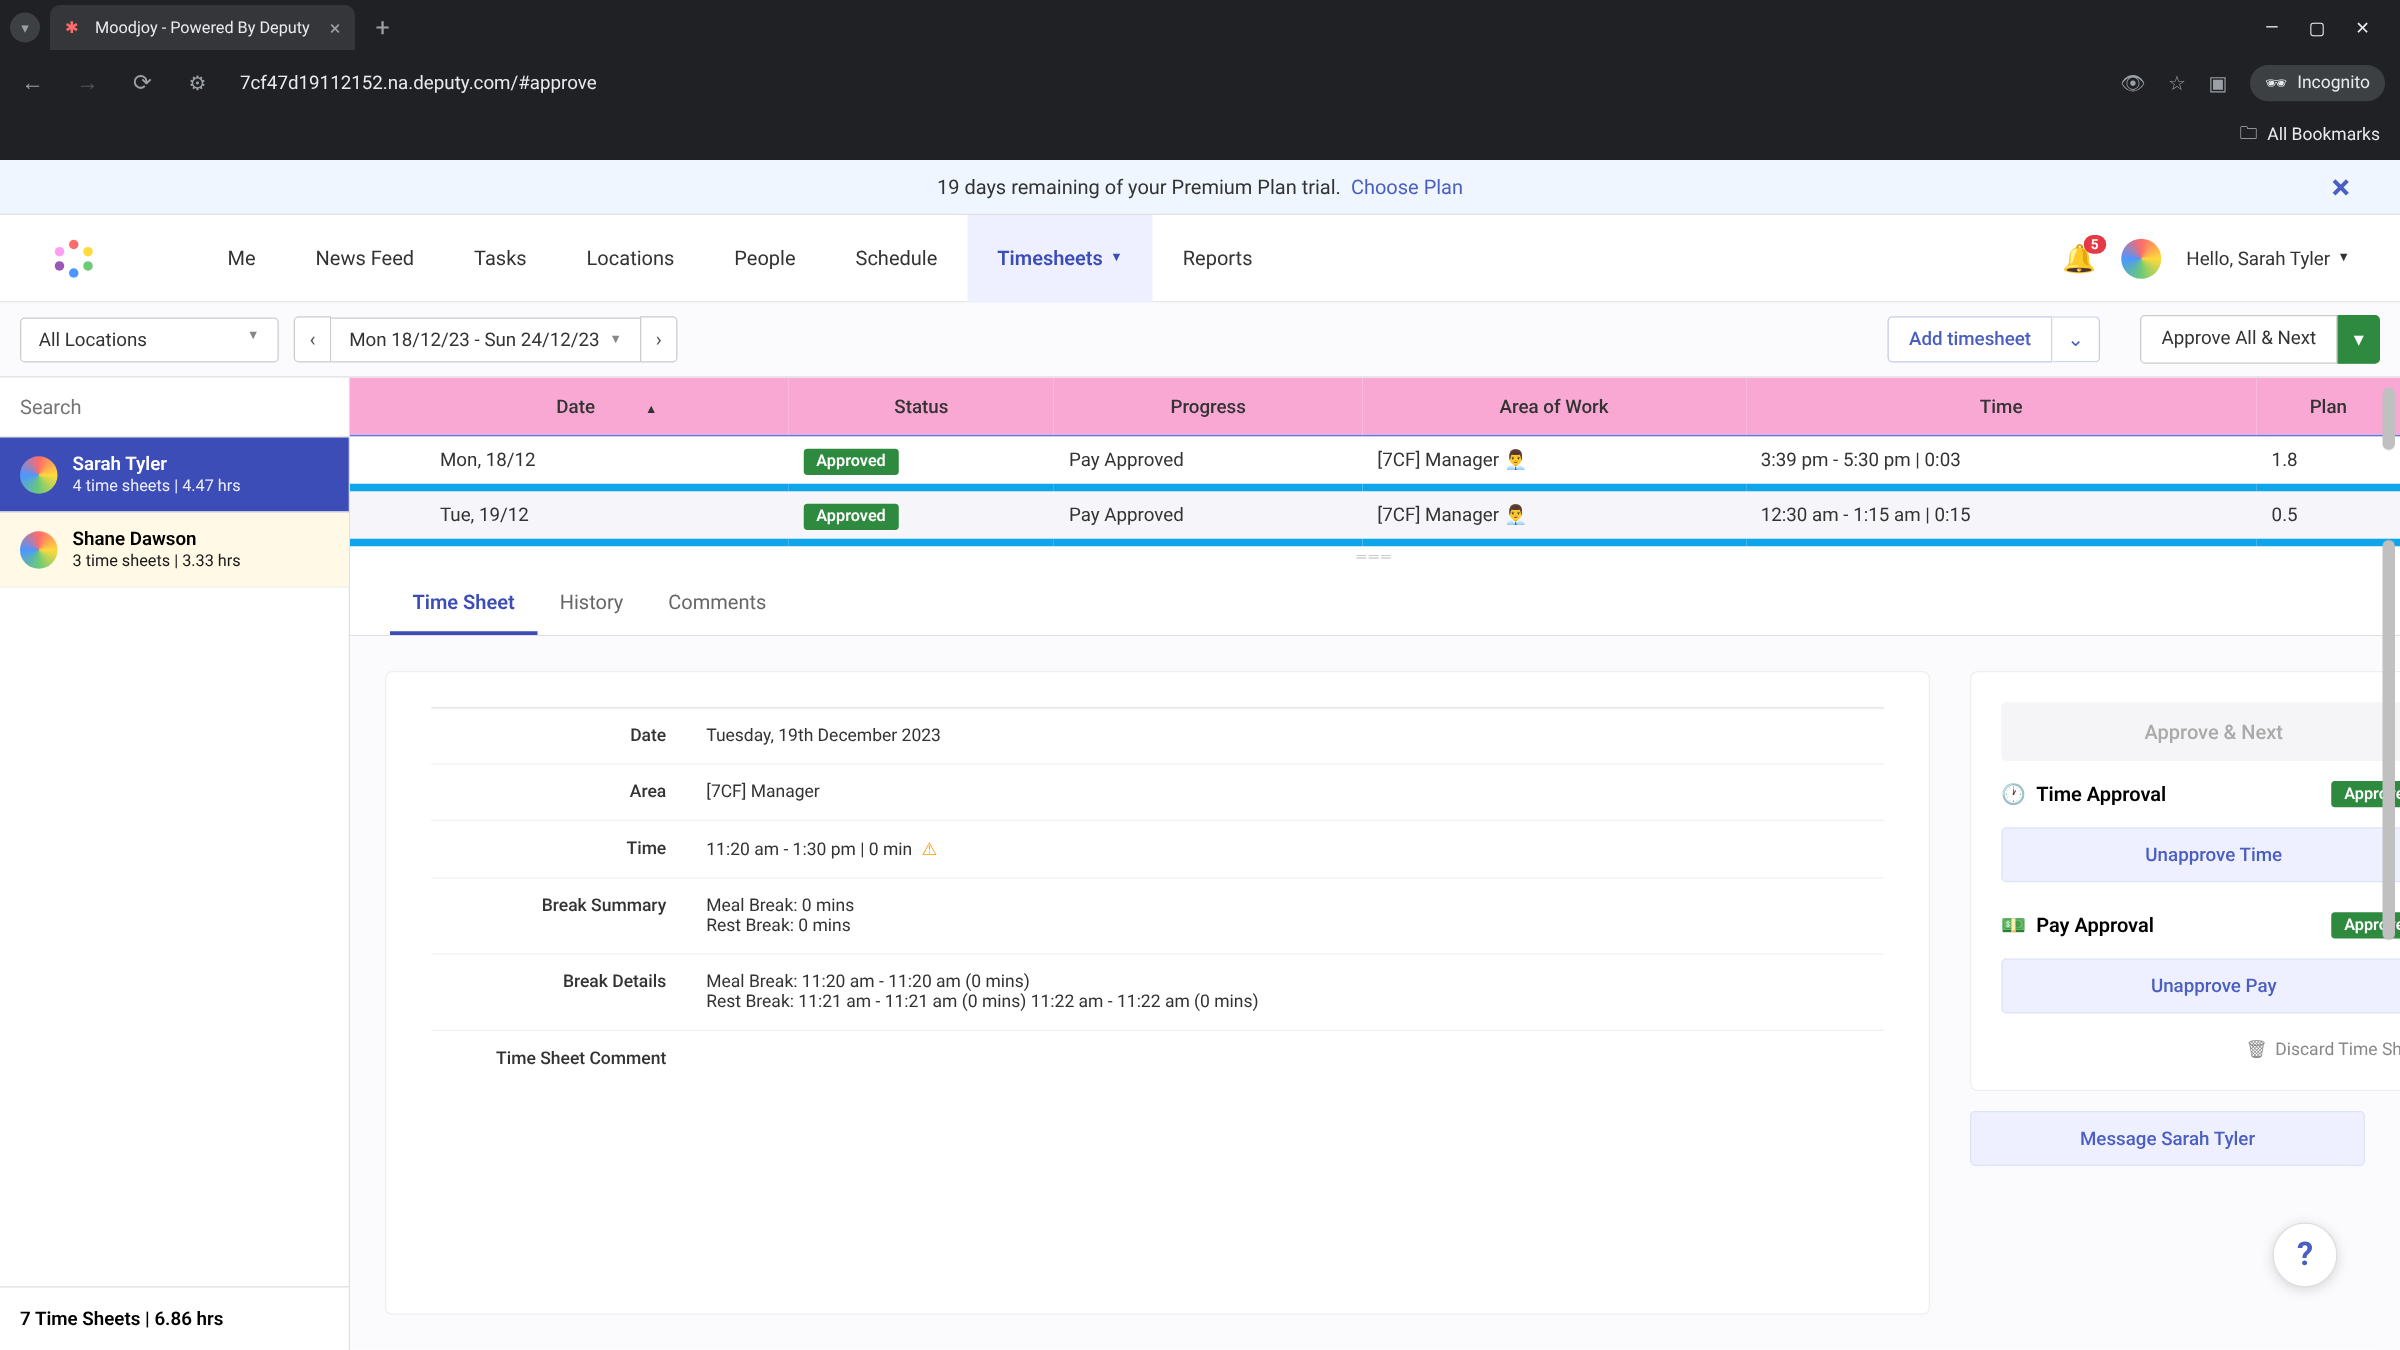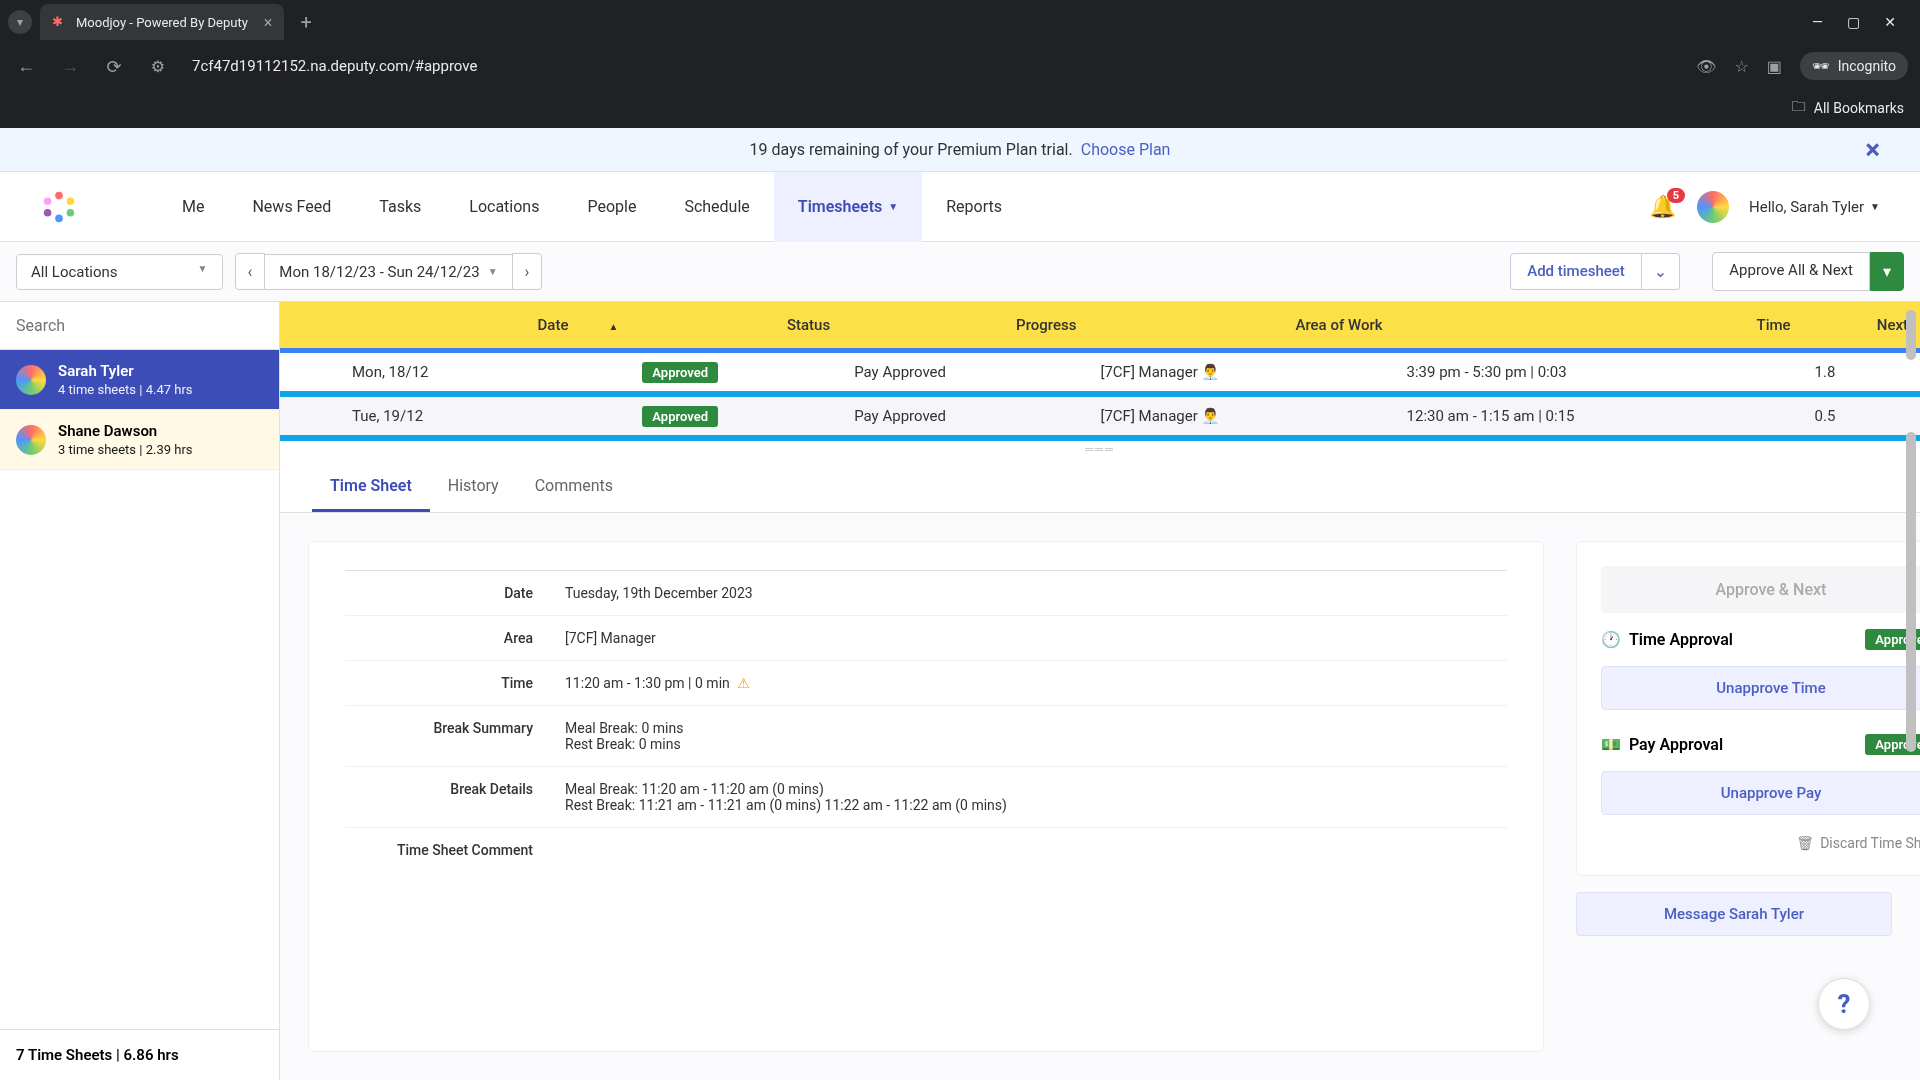--- a/index.html
+++ b/index.html
@@ -74,21 +74,21 @@
 .emp-avatar { width: 30px; height: 30px; border-radius: 50%; background: conic-gradient(#ff6b6b, #ffd93d, #6bcb77, #4d96ff, #ff6b6b); flex-shrink: 0; }
 .emp-info .emp-name { font-weight: 600; font-size: 15px; }
 .emp-info .emp-meta { font-size: 13px; opacity: 0.9; margin-top: 2px; }
 .sidebar-footer { margin-top: auto; padding: 16px; font-weight: 600; font-size: 15px; border-top: 1px solid #e0e0e0; }
 
 
 .main-panel { flex: 1; display: flex; flex-direction: column; overflow: hidden; position:relative; }
 
 
 .ts-table { width: 100%; border-collapse: collapse; }
-.ts-table th { text-align: right; padding: 14px 12px; font-weight: 500; color: #333; border-bottom: 5px solid #3b82f6; font-size: 15px; background:#fde047; }
+.ts-table th { text-align: center; padding: 14px 12px; font-weight: 500; color: #333; border-bottom: 1px solid #3b82f6; font-size: 15px; background:#f9a8d4; }
 .ts-table th.date-col { padding-left: 72px; }
 .sort-caret { margin-left: 40px; font-size: 10px; }
 .ts-table td { padding: 10px 12px; font-size: 15px; color: #333; border-bottom: 6px solid #0ea5e9; }
 .ts-table td.date-cell { padding-left: 72px; }
 .ts-table tr.selected-row { background: #f5f5fa; }
 .status-pill { background: #2d8a3e; color: #fff; padding: 3px 10px; border-radius: 3px; font-size: 13px; font-weight: 600; }
 .mgr-icon { margin-left: 4px; }
 .drag-handle { text-align:center; color:#bbb; font-size:11px; letter-spacing:2px; padding: 2px 0; }
 
 
@@ -237,36 +237,36 @@
       <div class="emp-avatar"></div>
       <div class="emp-info">
         <div class="emp-name">Sarah Tyler</div>
         <div class="emp-meta">4 time sheets | 4.47 hrs</div>
       </div>
     </div>
     <div class="emp-item hover">
       <div class="emp-avatar"></div>
       <div class="emp-info">
         <div class="emp-name">Shane Dawson</div>
-        <div class="emp-meta">3 time sheets | 2.39 hrs</div>
+        <div class="emp-meta">3 time sheets | 3.33 hrs</div>
       </div>
     </div>
     <div class="sidebar-footer">7 Time Sheets | 6.86 hrs</div>
   </div>
 
   <div class="main-panel">
     <table class="ts-table">
       <thead>
         <tr>
           <th class="date-col"><span>Date</span><span class="sort-caret">▲</span></th>
           <th>Status</th>
           <th>Progress</th>
           <th>Area of Work</th>
           <th>Time</th>
-          <th>Next</th>
+          <th>Plan</th>
         </tr>
       </thead>
       <tbody>
         <tr>
           <td class="date-cell">Mon, 18/12</td>
           <td><span class="status-pill">Approved</span></td>
           <td>Pay Approved</td>
           <td><span>[7CF] Manager</span><span class="mgr-icon">👨‍💼</span></td>
           <td>3:39 pm - 5:30 pm | 0:03</td>
           <td>1.8</td>

